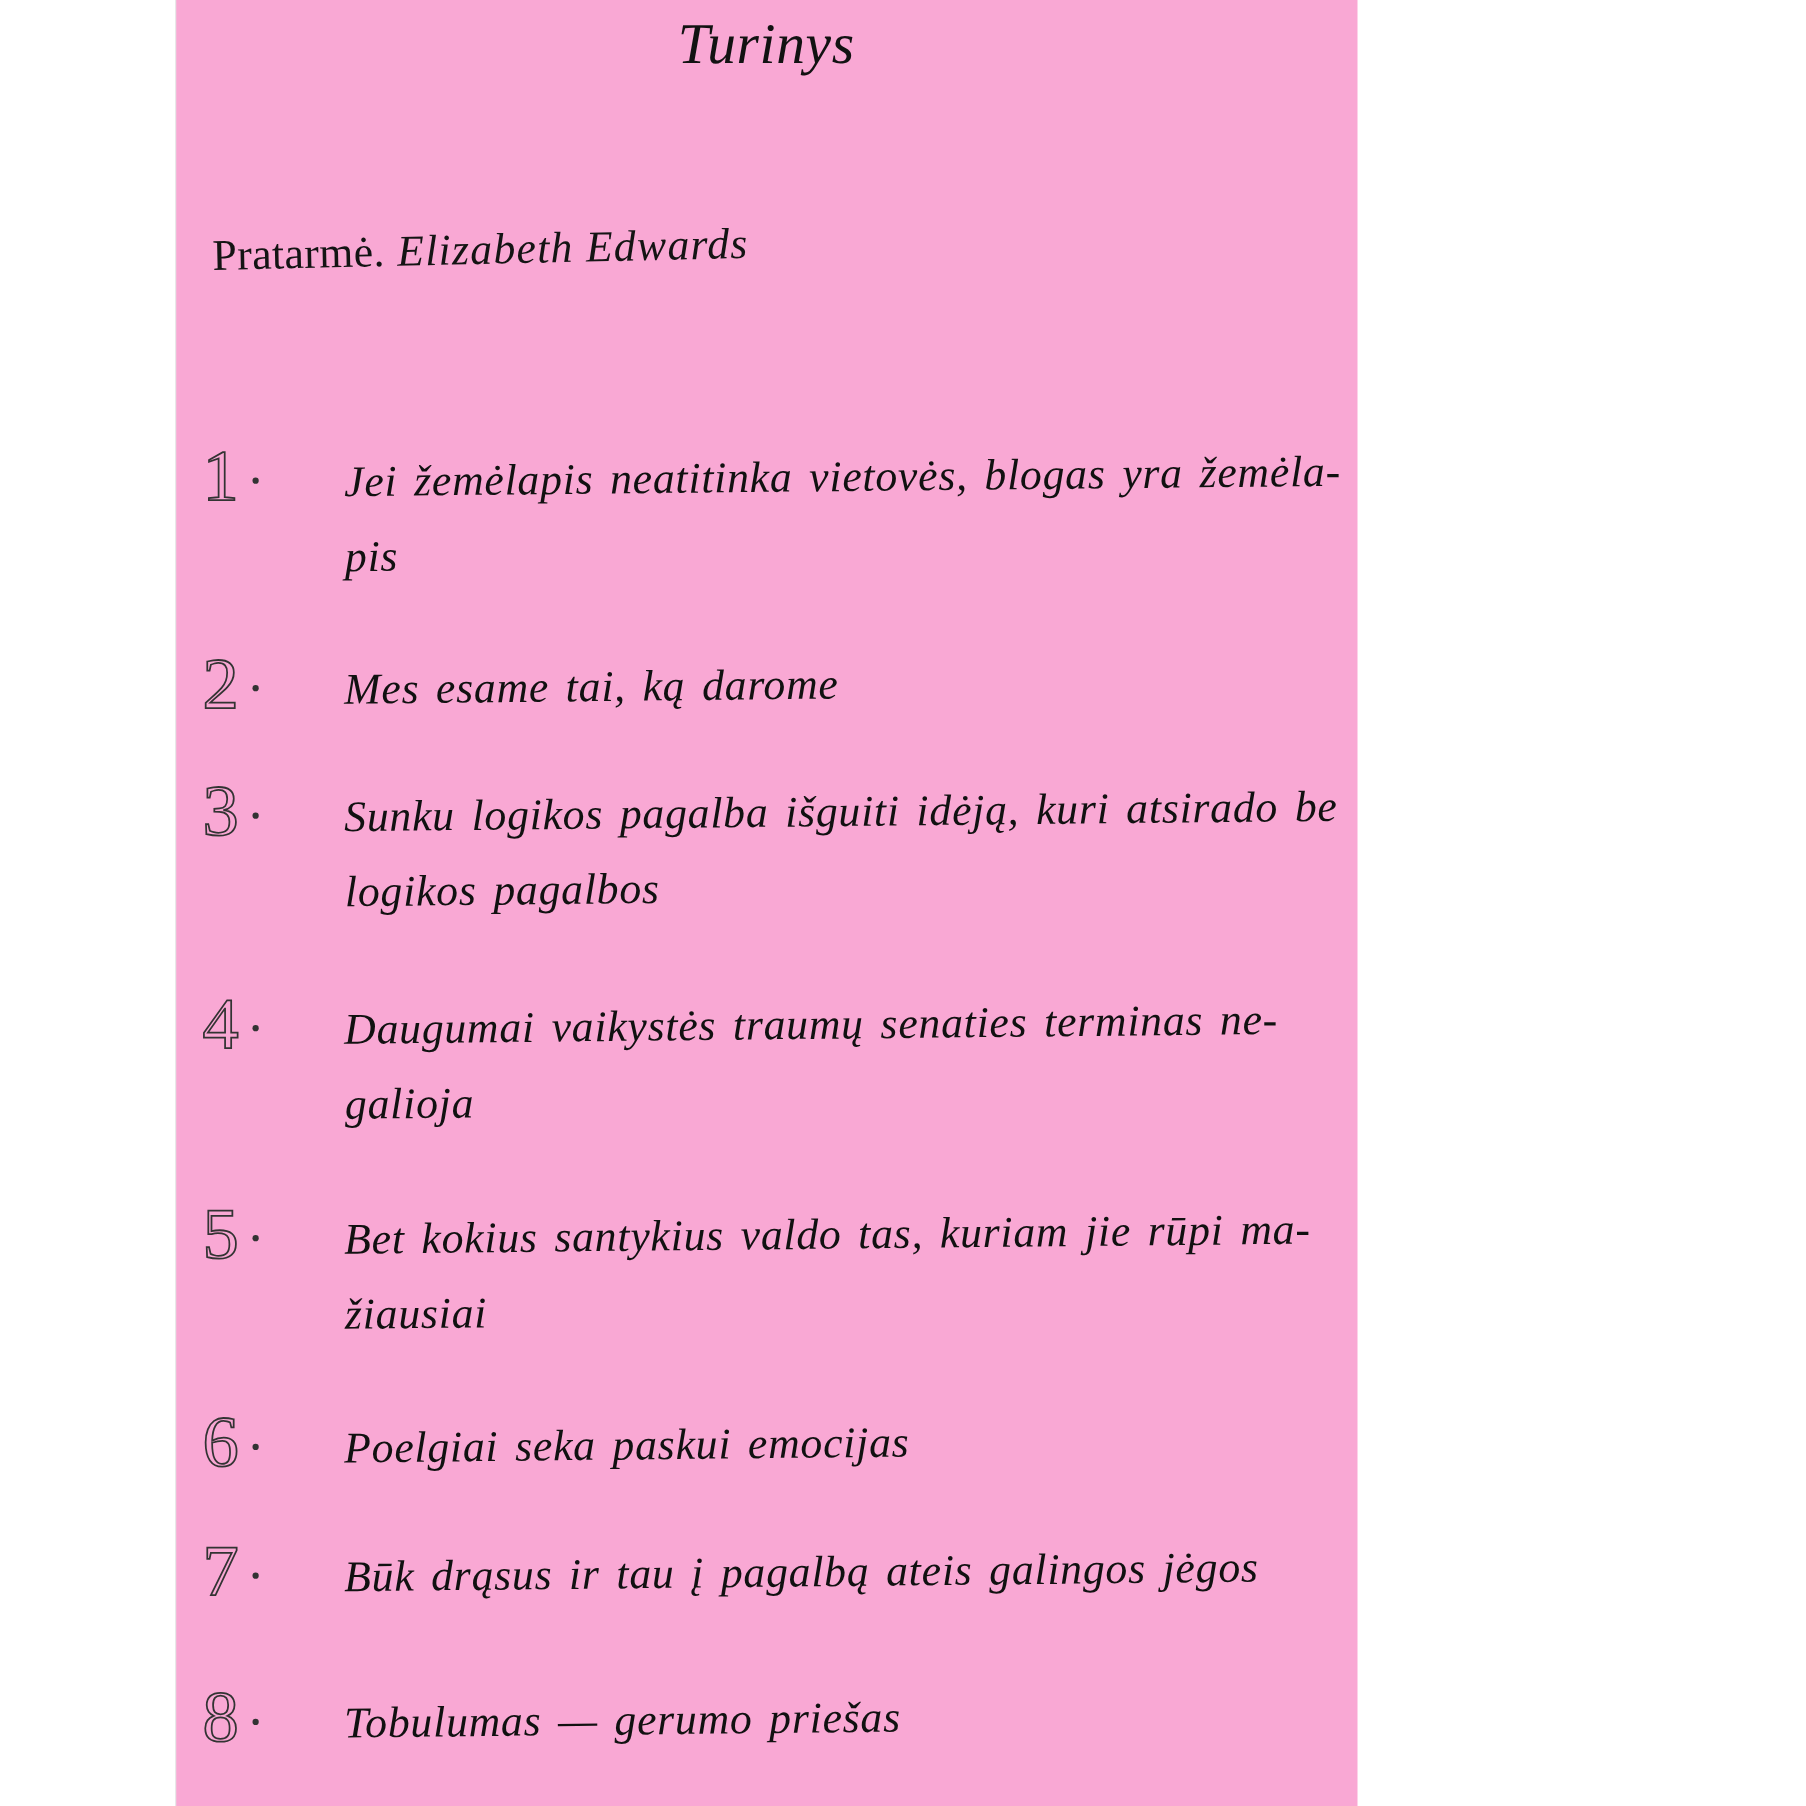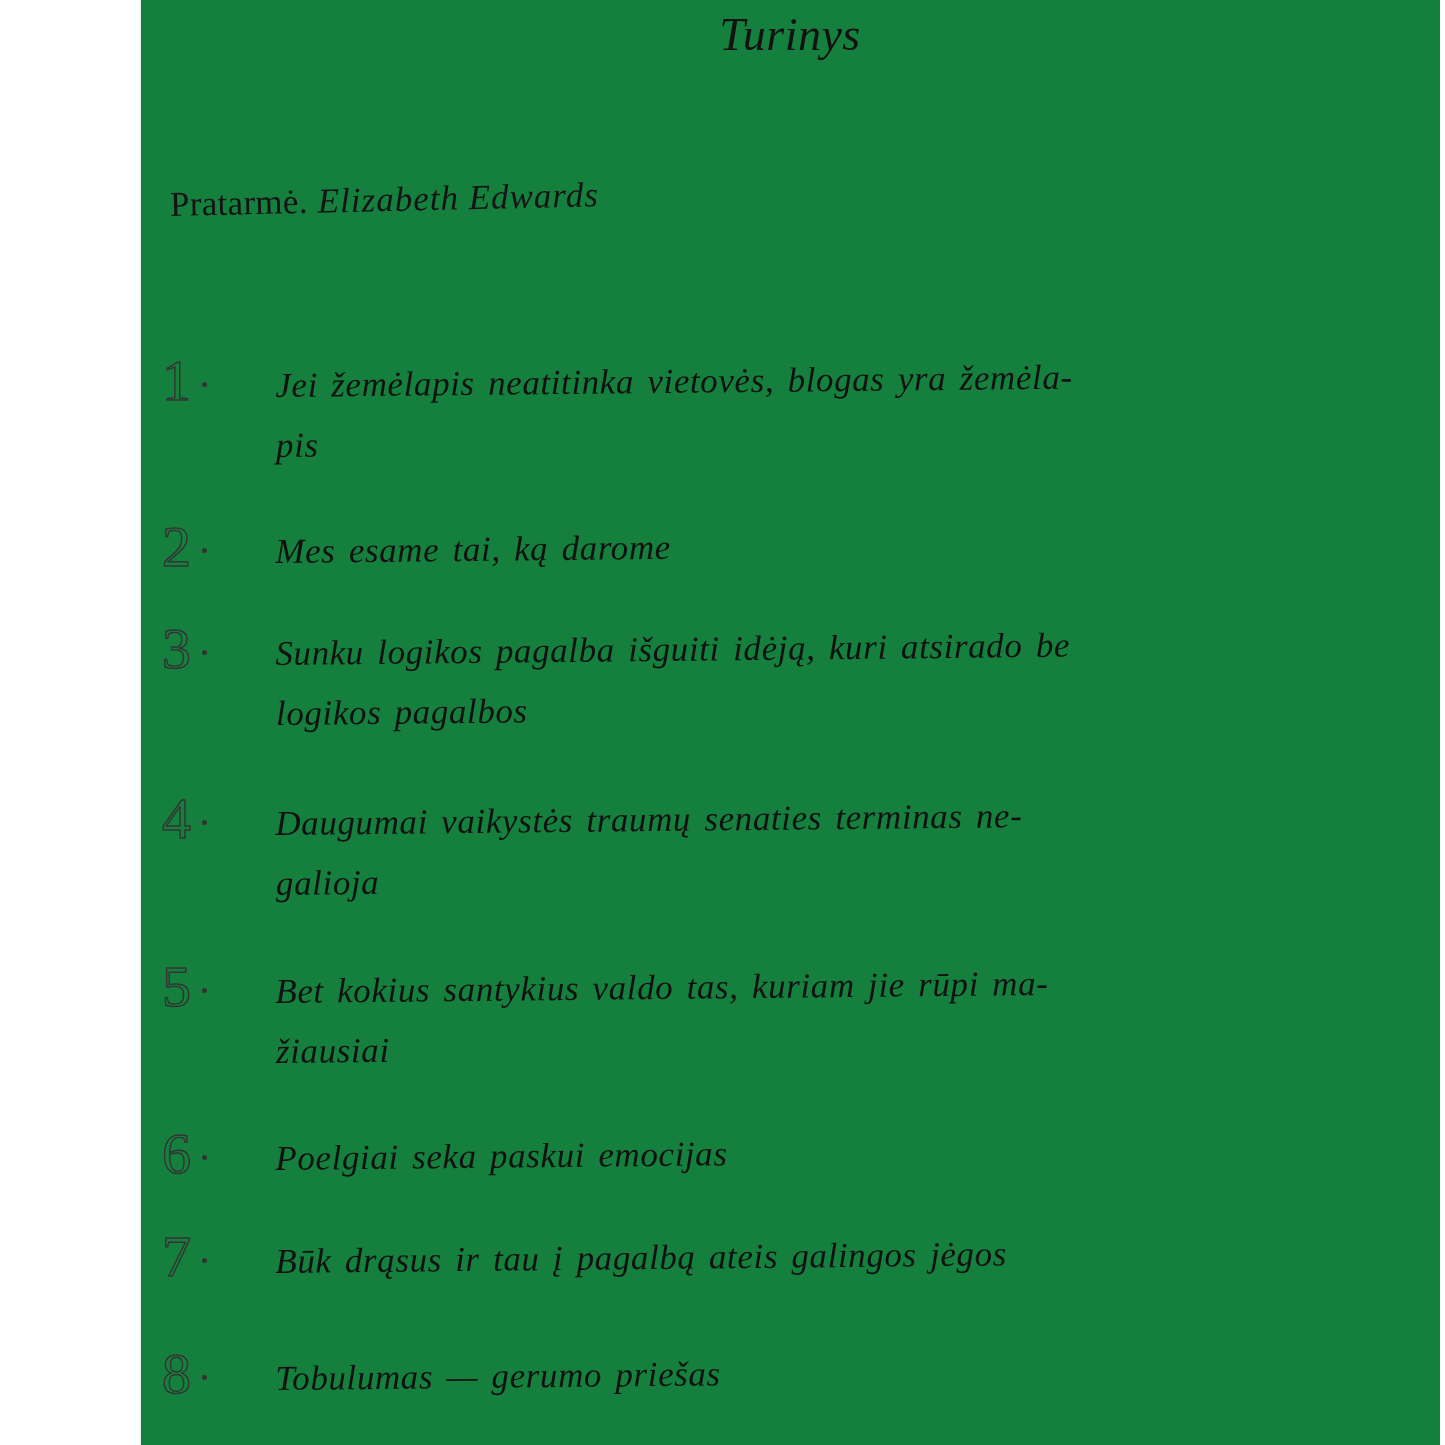--- a/index.html
+++ b/index.html
@@ -12,23 +12,23 @@
       height: 1445px;
       position: relative;
       overflow: hidden;
       font-family: "Liberation Serif", "DejaVu Serif", serif;
       color: #141414;
     }
     .page {
       position: absolute;
       left: 140px;
       top: 0;
-      width: 1300px;
+      width: 946px;
       height: 1445px;
-      background: #15803d;
+      background: #f9a8d4;
       box-shadow: inset 1px 0 0 #e8e8e8;
     }
     .title {
       position: absolute;
       left: 0;
       width: 100%;
       top: 8px;
       text-align: center;
       font-style: italic;
       font-size: 46px;

